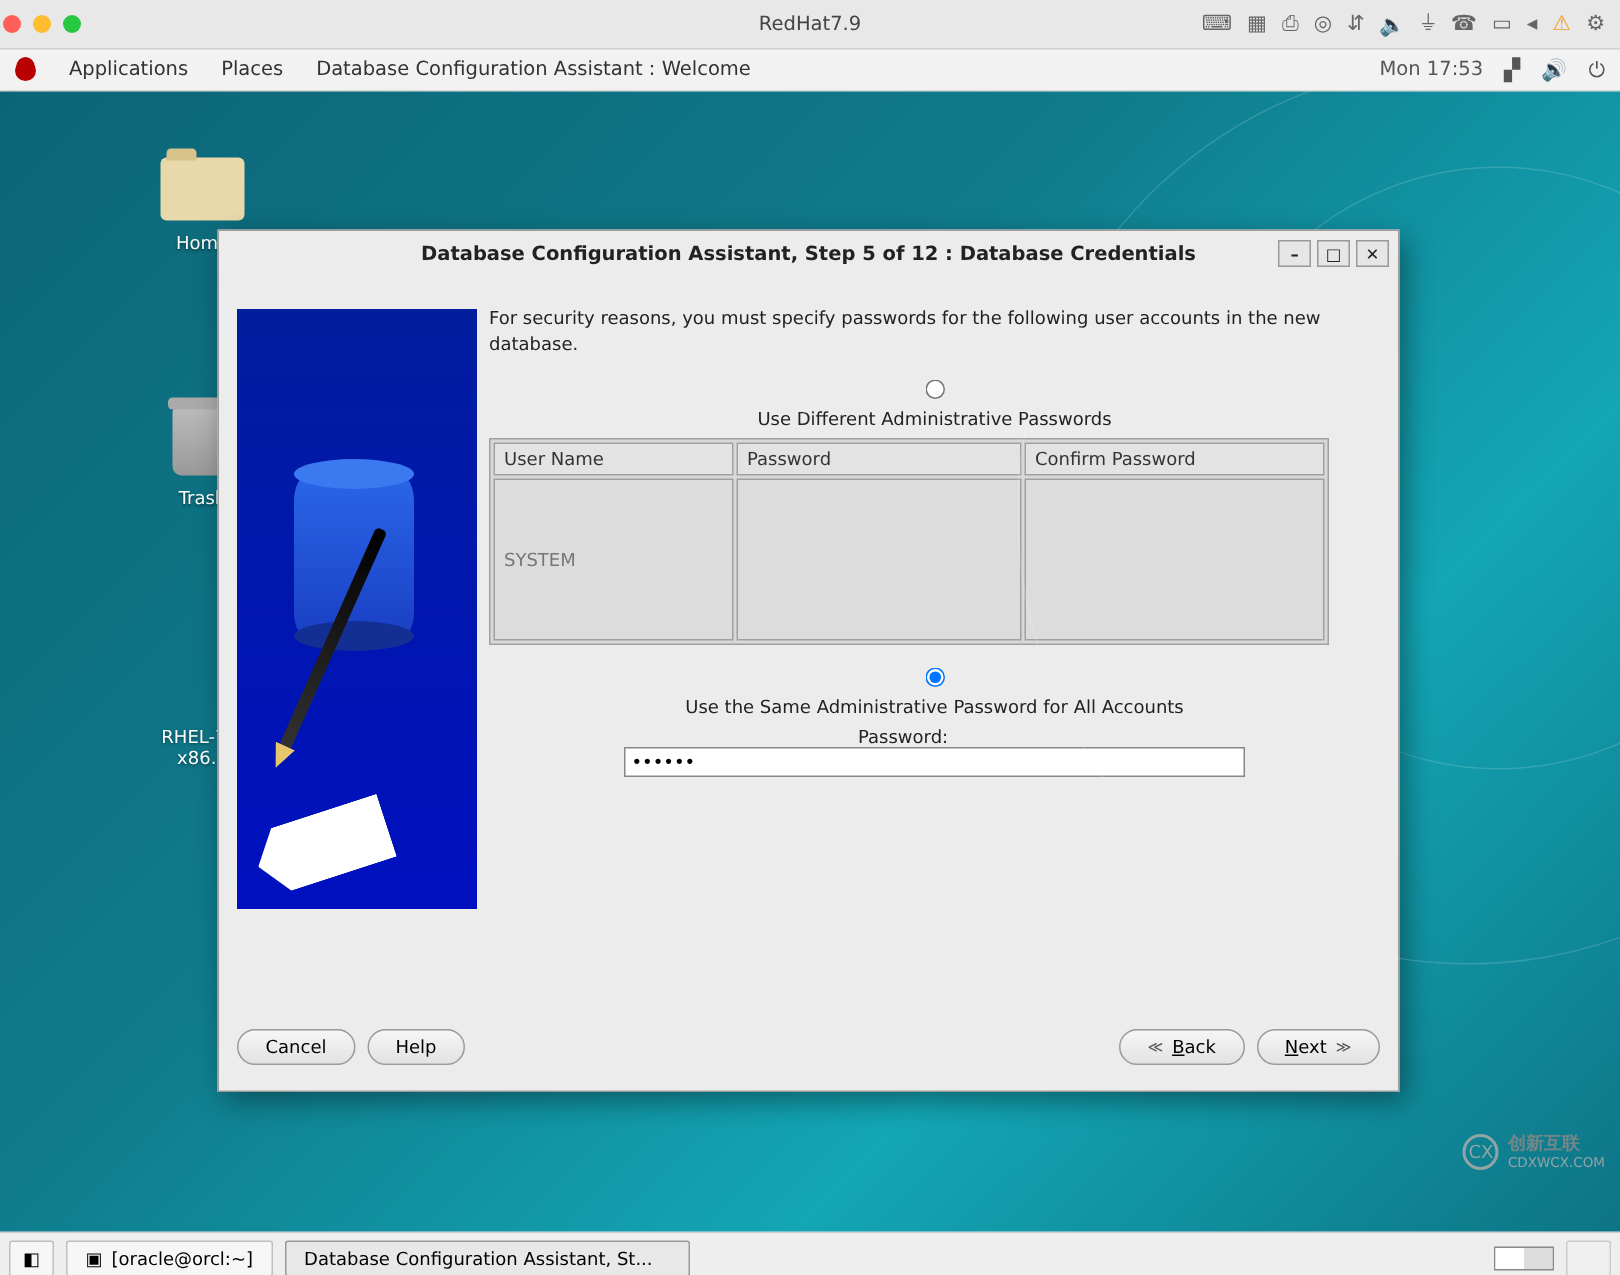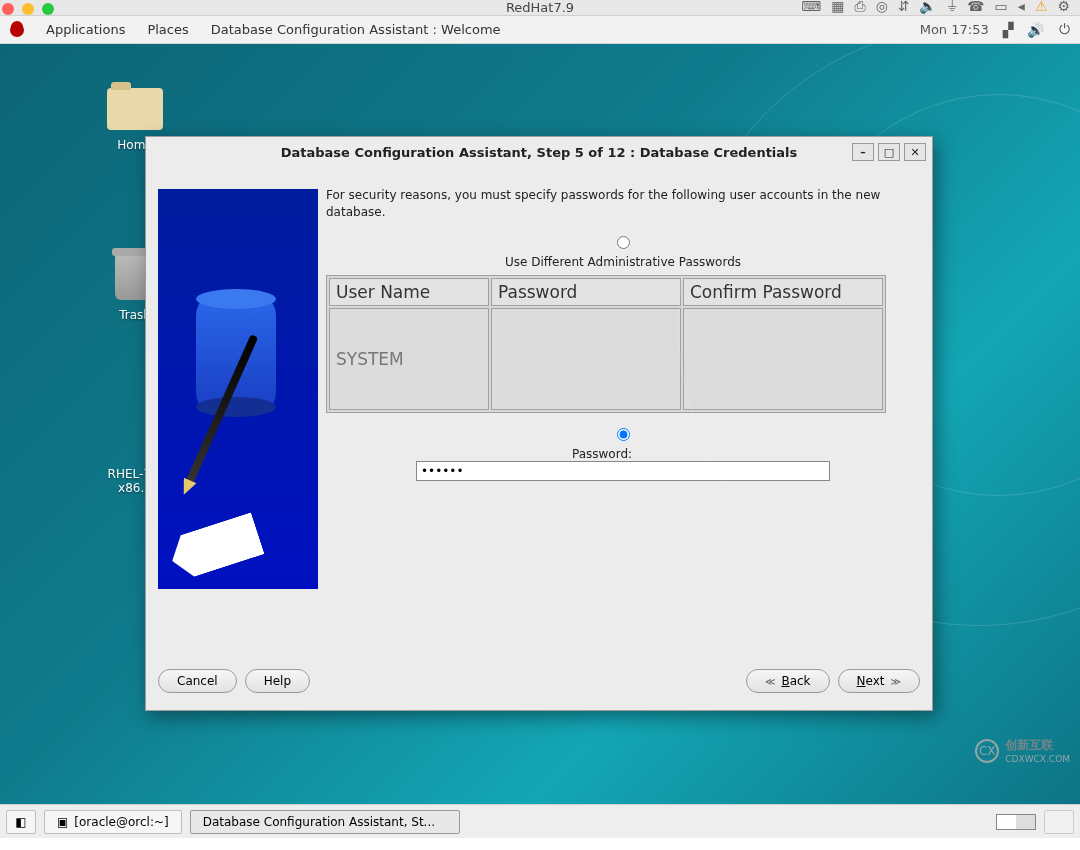--- a/index.html
+++ b/index.html
@@ -1,19 +1,19 @@
 <!DOCTYPE html>
 <html><head>
 <meta charset="utf-8">
 <style>
 * { box-sizing: border-box; margin: 0; padding: 0; font-family: "DejaVu Sans", "Liberation Sans", Arial, sans-serif; }
 html, body { width: 1080px; height: 850px; overflow: hidden; }
 
 
-.mac-titlebar { height: 16px; background: #e8e8e8; border-bottom: 1px solid #d0d0d0; display: flex; align-items: flex-end; padding: 0 2px; position: relative; }
+.mac-titlebar { height: 33px; background: #e8e8e8; border-bottom: 1px solid #d0d0d0; display: flex; align-items: center; padding: 0 2px; position: relative; }
 .traffic-dots { display: flex; gap: 8px; }
 .dot { width: 12px; height: 12px; border-radius: 50%; }
 .dot.red { background: #ff5f57; }
 .dot.yellow { background: #febc2e; }
 .dot.green { background: #28c840; }
 .vm-title { position: absolute; left: 50%; transform: translateX(-50%); font-size: 13px; color: #444; }
 .vm-icons { position: absolute; right: 10px; display: flex; gap: 10px; color: #666; font-size: 14px; }
 .vm-icons span { cursor: default; }
 
 
@@ -49,21 +49,21 @@
 .pen { position:absolute; left:60px; top:140px; width:8px; height:160px; background: linear-gradient(#000,#333); transform: rotate(24deg); border-radius:3px; }
 .pen::after { content:""; position:absolute; bottom:-14px; left:-3px; width:14px; height:16px; background:#e6c76b; clip-path: polygon(50% 100%, 0 0, 100% 0); }
 .tag { position:absolute; left:12px; bottom:20px; width:90px; height:44px; background:#fff; transform: rotate(-18deg); clip-path: polygon(0 50%, 18% 0, 100% 0, 100% 100%, 18% 100%); }
 
 .content { flex:1; font-size:12px; color:#222; }
 .intro { margin: 8px 0 14px; line-height:1.4; width: 560px; }
 .radio-row { display:flex; align-items:center; gap:6px; margin: 4px 0 6px; flex-direction: column; }
 .radio-row input { margin-top:1px; }
 
 .pwd-table { border:1px solid #a0a0a0; width: 560px; background:#d8d8d8; margin: 2px 0 14px; height: 138px; }
-.pwd-table th, .pwd-table td { border:1px solid #a0a0a0; font-size:17px; text-align:left; font-weight:normal; padding: 3px 6px; margin-top: 20px; }
+.pwd-table th, .pwd-table td { border:1px solid #a0a0a0; font-size:12px; text-align:left; font-weight:normal; padding: 3px 6px; margin-top: 20px; }
 .pwd-table th { background:#e3e3e3; color:#333; }
 .pwd-table td { color:#777; background:#dcdcdc; }
 
 .field-row { display:flex; align-items:center; margin: 4px 0; flex-direction: column; }
 .field-row label { width: 130px; padding-left: 14px; }
 .field-row input[type=password] { width: 414px; border:1px solid #888; padding:2px 4px; font-size:12px; background:#fff; }
 
 .dialog-footer { height:48px; border-top: 0; display:flex; align-items:center; padding: 0 12px 10px; gap:8px; }
 .btn { background: linear-gradient(#f6f6f6,#e2e2e2); border:1px solid #9a9a9a; border-radius:12px; padding: 4px 18px; font-size:12px; cursor:pointer; display:inline-flex; align-items:center; gap:6px; }
 .btn .arrow { font-size:10px; color:#555; }
@@ -176,20 +176,21 @@
             <tr>
               <td>SYSTEM</td>
               <td></td>
               <td></td>
             </tr>
           </tbody>
         </table>
 
         <div class="radio-row">
           <input type="radio" name="pwmode" checked="" style="">
+          <span>Use the Same Administrative Password for All Accounts</span>
         </div>
 
         <div class="field-row">
           <label>Password:</label>
           <input type="password" value="******" style="">
         </div>
       </div>
     </div>
 
     <div class="dialog-footer">

